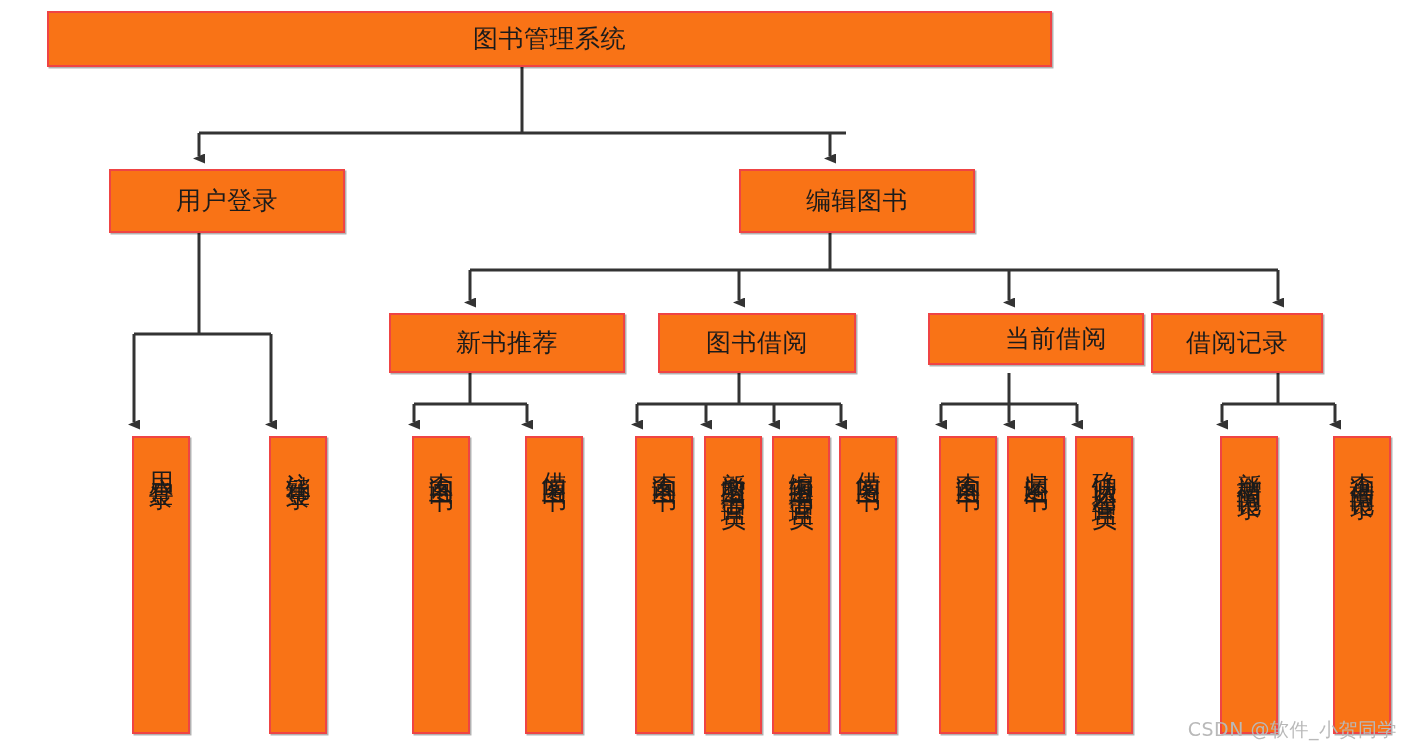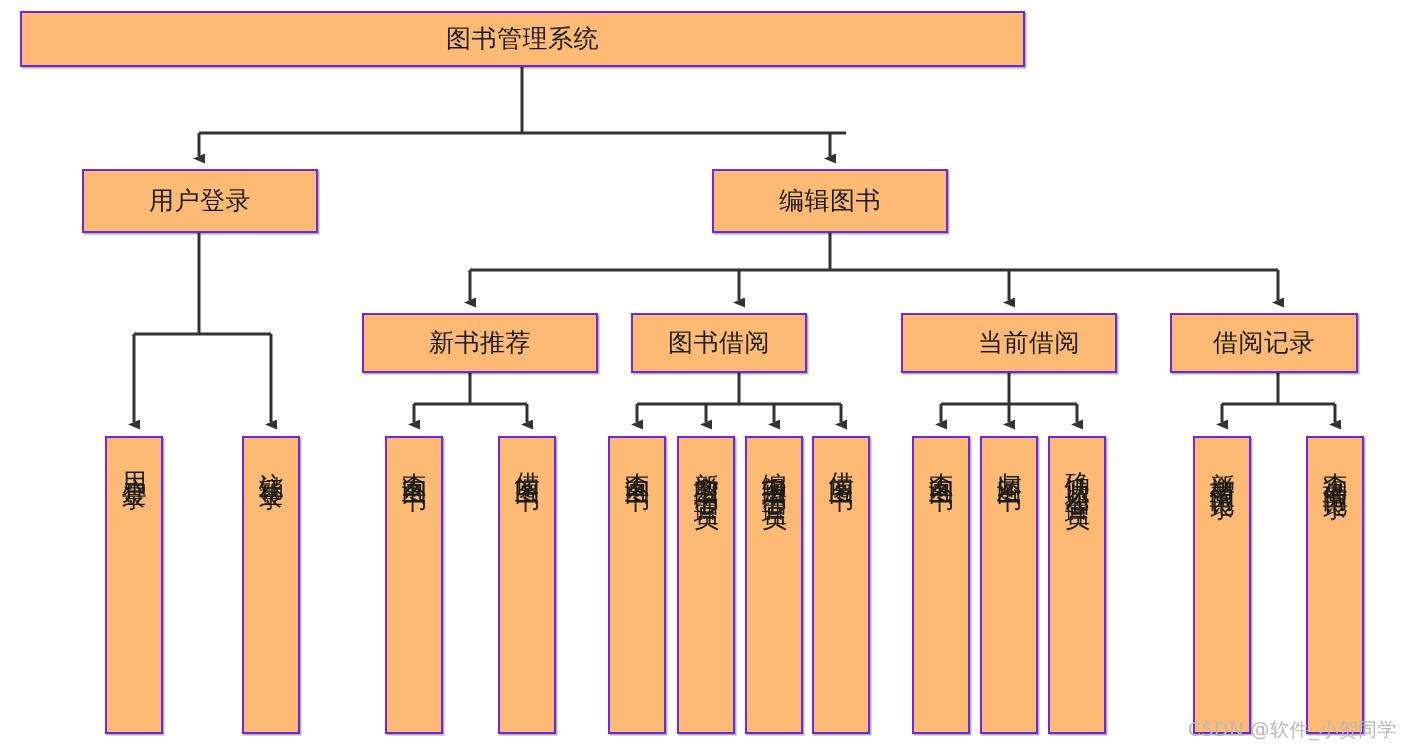--- a/index.html
+++ b/index.html
@@ -4,27 +4,28 @@
 <style>
   html,body{margin:0;padding:0;background:#ffffff;}
   body{
     font-family:"DejaVu Sans","Liberation Sans",sans-serif;
     width:1405px;height:747px;overflow:hidden;
   }
   #diagram-root{position:relative;width:1405px;height:747px;background:#fff;}
   #wires{position:absolute;left:0;top:0;width:1405px;height:747px;}
   .node{
     position:absolute;
-    background:#fdba74;
-    border:2px solid #6d28d9;
+    background:#f97316;
+    border:2px solid #ef4444;
     box-sizing:border-box;
     display:flex;
     align-items:center;
     justify-content:center;
     box-shadow:1.5px 1.5px 0 rgba(0,0,0,0.30);
+    margin-left:27px;
   }
   .node .label{
     color:#1b1b1b;
     line-height:1.18;
     text-align:center;
     white-space:nowrap;
   }
   .node.h .label{font-size:25px;letter-spacing:0.5px;}
   .node.v{align-items:flex-start;padding-top:14px;}
   .node.v .label{
@@ -107,27 +108,27 @@
   <div class="node h" style="left:82px;top:169px;width:236px;height:64px;">
     <span class="label">用户登录</span>
   </div>
   <div class="node h" style="left:712px;top:169px;width:236px;height:64px;">
     <span class="label">编辑图书</span>
   </div>
 
   <div class="node h" style="left:362px;top:313px;width:236px;height:60px;">
     <span class="label">新书推荐</span>
   </div>
-  <div class="node h" style="left:631px;top:313px;width:176px;height:60px;">
+  <div class="node h" style="left:631px;top:313px;width:198px;height:60px;">
     <span class="label">图书借阅</span>
   </div>
-  <div class="node h" style="left:901px;top:313px;width:216px;height:60px;padding-left:40px;">
+  <div class="node h" style="left:901px;top:313px;width:216px;height:52px;padding-left:40px;">
     <span class="label">当前借阅</span>
   </div>
-  <div class="node h" style="left:1170px;top:313px;width:188px;height:60px;">
+  <div class="node h" style="left:1124px;top:313px;width:172px;height:60px;">
     <span class="label">借阅记录</span>
   </div>
 
   <div class="node v" style="left:105px;top:436px;width:58px;height:298px;">
     <span class="label">用户登录</span>
   </div>
   <div class="node v" style="left:242px;top:436px;width:58px;height:298px;">
     <span class="label">注销登录</span>
   </div>
 

